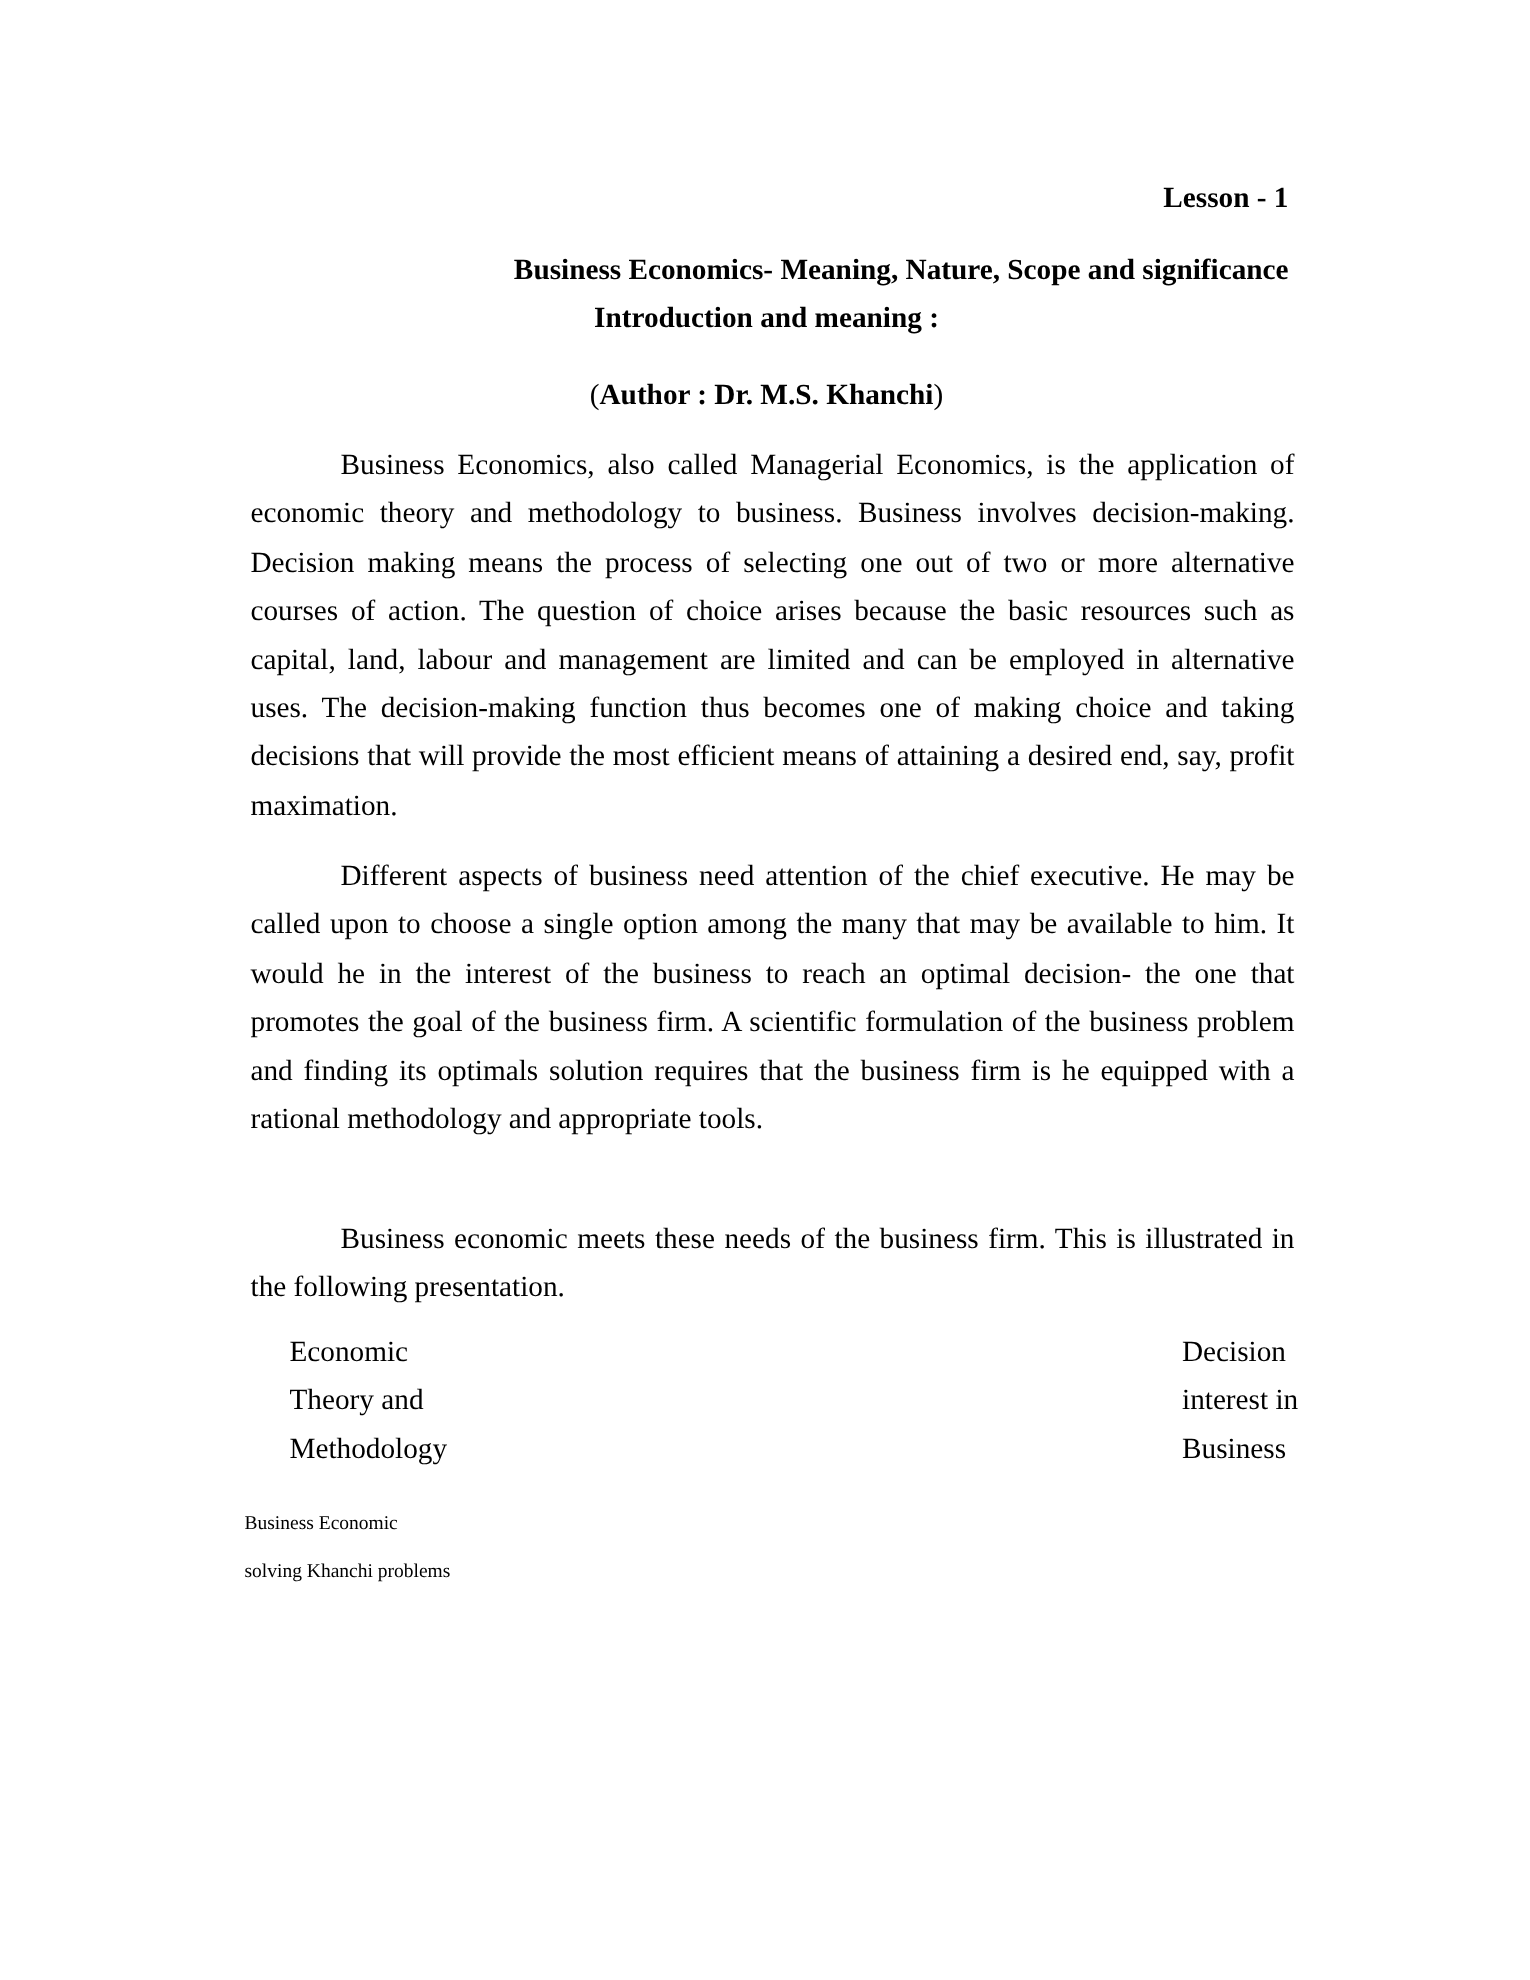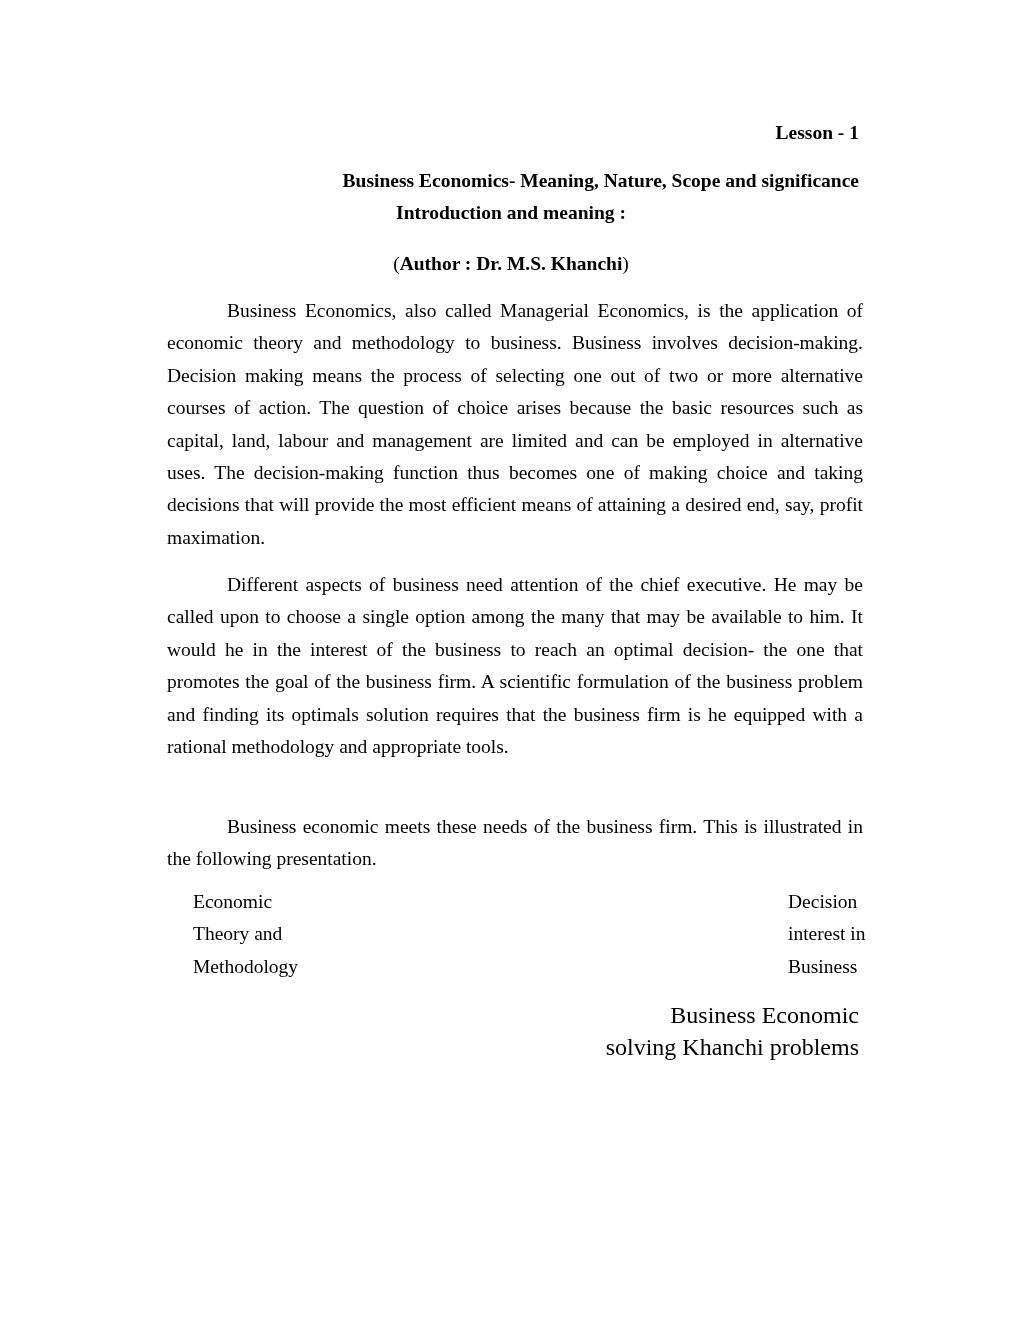--- a/index.html
+++ b/index.html
@@ -45,22 +45,22 @@
     .diagram-col {
       position: absolute;
       font-size: 19.5px;
       line-height: 32.4px;
     }
     .diagram-col div { white-space: nowrap; }
     .diagram-center {
       position: absolute;
       left: 0;
       width: 696px;
-      text-align: right;
-      font-size: 24px;
+      text-align: left;
+      font-size: 13px;
       line-height: 32.4px;
     }
   </style>
 </head>
 <body>
 
 <div class="page">
 
   <h1 class="heading" style="top:117px;text-align:right;">Lesson - 1</h1>
 

